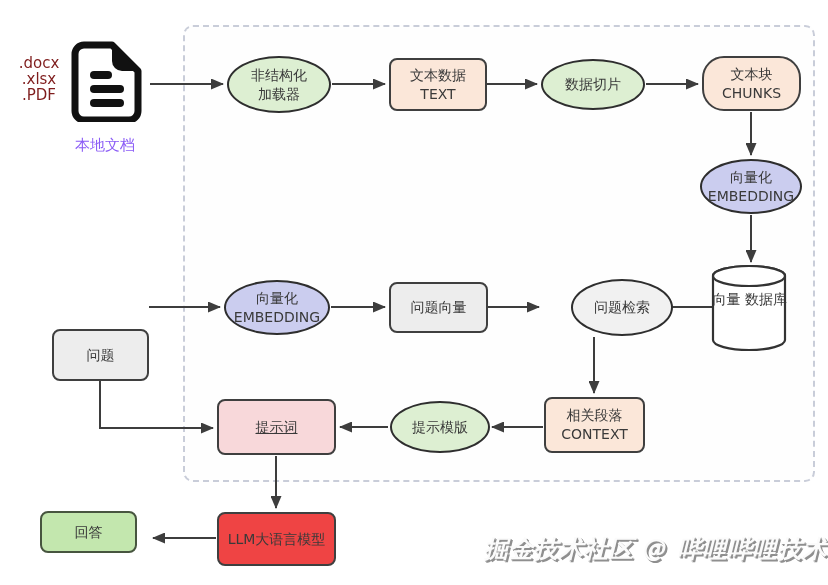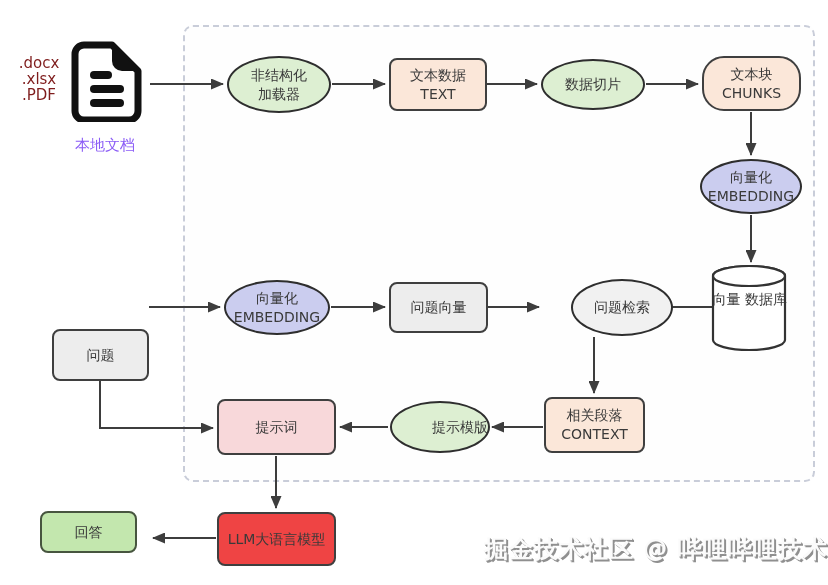--- a/index.html
+++ b/index.html
@@ -27,21 +27,21 @@
   .formats{
     position:absolute;left:12px;top:55px;width:54px;text-align:center;
     font-size:15px;line-height:16px;color:#7f1d1d;z-index:2;
   }
   .doc-label{
     position:absolute;left:55px;top:136px;width:100px;text-align:center;
     font-size:15px;color:#8b5cf6;z-index:2;
   }
   .watermark{
     position:absolute;left:484px;top:533px;font-size:24px;font-weight:bold;letter-spacing:1px;
-    color:#fbfbfb;text-shadow:2px 2px 0 #8f8f8f, 1px 1px 0 #a5a5a5;z-index:3;white-space:nowrap;
+    color:#fbfbfb;text-shadow:2px 2px 0 #8f8f8f, 1px 1px 0 #a5a5a5;z-index:3;white-space:nowrap;font-style:italic;
   }
 </style>
 </head>
 <body>
 
 <div class="canvas">
 
   <div class="frame"></div>
 
   <svg class="arrows" width="828" height="585">
@@ -122,24 +122,24 @@
     <span>向量化</span>
     <span>EMBEDDING</span>
   </div>
   <div class="node rect" style="left: 389px; top: 282px; width: 99px; height: 51px; background: rgb(237, 237, 237);">
     <span>问题向量</span>
   </div>
   <div class="node ellipse" style="left: 571px; top: 279px; width: 102px; height: 57px; background: rgb(241, 241, 241);">
     <span>问题检索</span>
   </div>
 
-  <div class="node rect" style="left: 217px; top: 399px; width: 119px; height: 56px; background: rgb(248, 216, 218);">
+  <div class="node rect" style="left: 217px; top: 399px; width: 119px; height: 56px; background: rgb(248, 216, 218); text-decoration: underline;">
     <span>提示词</span>
   </div>
-  <div class="node ellipse" style="left: 390px; top: 401px; width: 100px; height: 52px; background: rgb(221, 239, 210); align-items: flex-end;">
+  <div class="node ellipse" style="left: 390px; top: 401px; width: 100px; height: 52px; background: rgb(221, 239, 210);">
     <span>提示模版</span>
   </div>
   <div class="node rect" style="left: 544px; top: 397px; width: 101px; height: 56px; background: rgb(251, 231, 217);">
     <span>相关段落</span>
     <span>CONTEXT</span>
   </div>
 
   <div class="node rect" style="left: 217px; top: 512px; width: 119px; height: 54px; background: #ef4444; justify-content: center;">
     <span>LLM大语言模型</span>
   </div>

